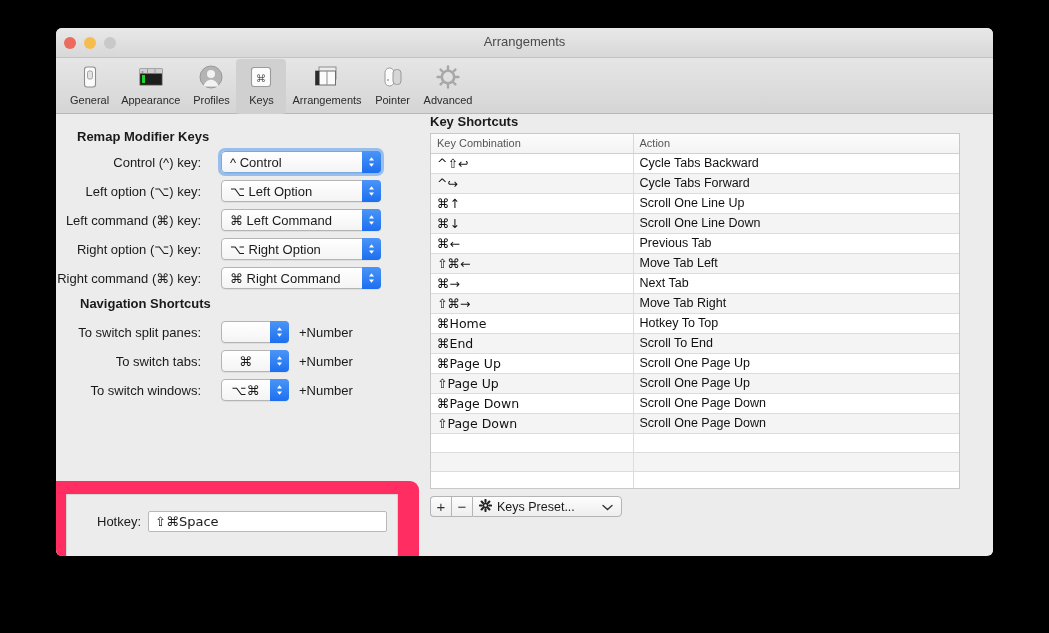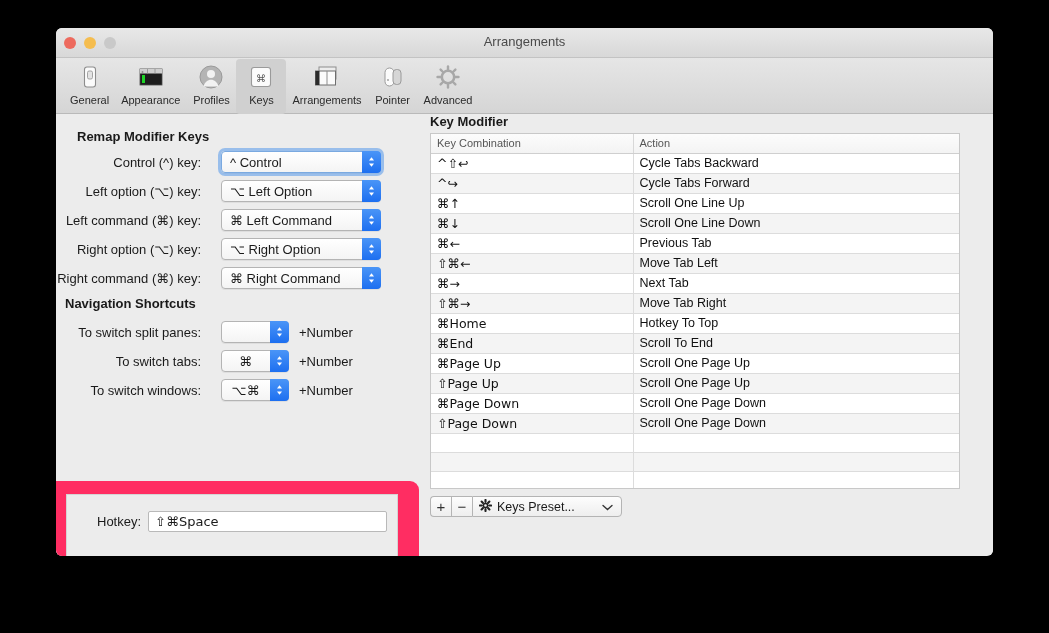--- a/index.html
+++ b/index.html
@@ -371,21 +371,21 @@
             <span class="stepper">
               <svg width="9" height="14" viewBox="0 0 9 14">
                   <path d="M4.5 2.2 7 5.4H2z" fill="#fff"></path>
                   <path d="M4.5 11.8 2 8.6h5z" fill="#fff"></path>
                 </svg>
             </span>
           </div>
         </div>
       </div>
 
-      <div class="section-title" style="position:absolute;left:9px;top:182px;">Navigation Shortcuts</div>
+      <div class="section-title" style="position:absolute;left:24px;top:182px;">Navigation Shortcuts</div>
 
       <div style="position:absolute;left:0;top:207px;">
         <div class="form-row">
           <div class="form-label">To switch split panes:</div>
           <div class="popup popup-small">
             <span class="mono-sym"></span>
             <span class="stepper">
               <svg width="9" height="14" viewBox="0 0 9 14">
                   <path d="M4.5 2.2 7 5.4H2z" fill="#fff"></path>
                   <path d="M4.5 11.8 2 8.6h5z" fill="#fff"></path>
@@ -433,21 +433,21 @@
                 <span class="mono-sym">⇧⌘Space</span>
               </span>
             </div>
 
           </div>
         </div>
       </div>
     </div>
 
     <div id="right-panel">
-      <div class="section-title" style="position:absolute;left:0;top:0;">Key Modifier</div>
+      <div class="section-title" style="position:absolute;left:0;top:0;">Key Shortcuts</div>
 
       <div id="table-wrap">
         <table class="keymap">
           <thead>
             <tr>
               <th class="col-key">Key Combination</th>
               <th>Action</th>
             </tr>
           </thead>
           <tbody id="keymap-body">

